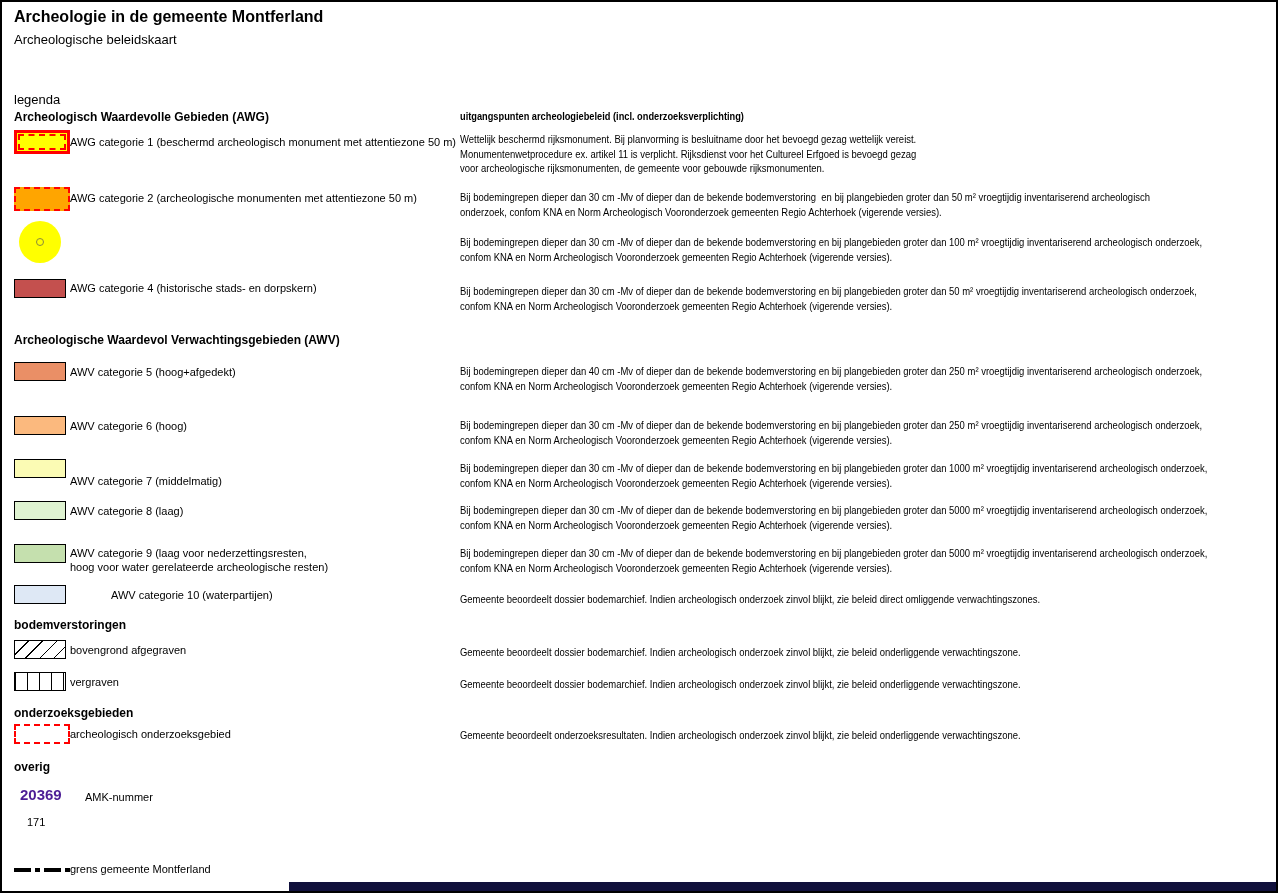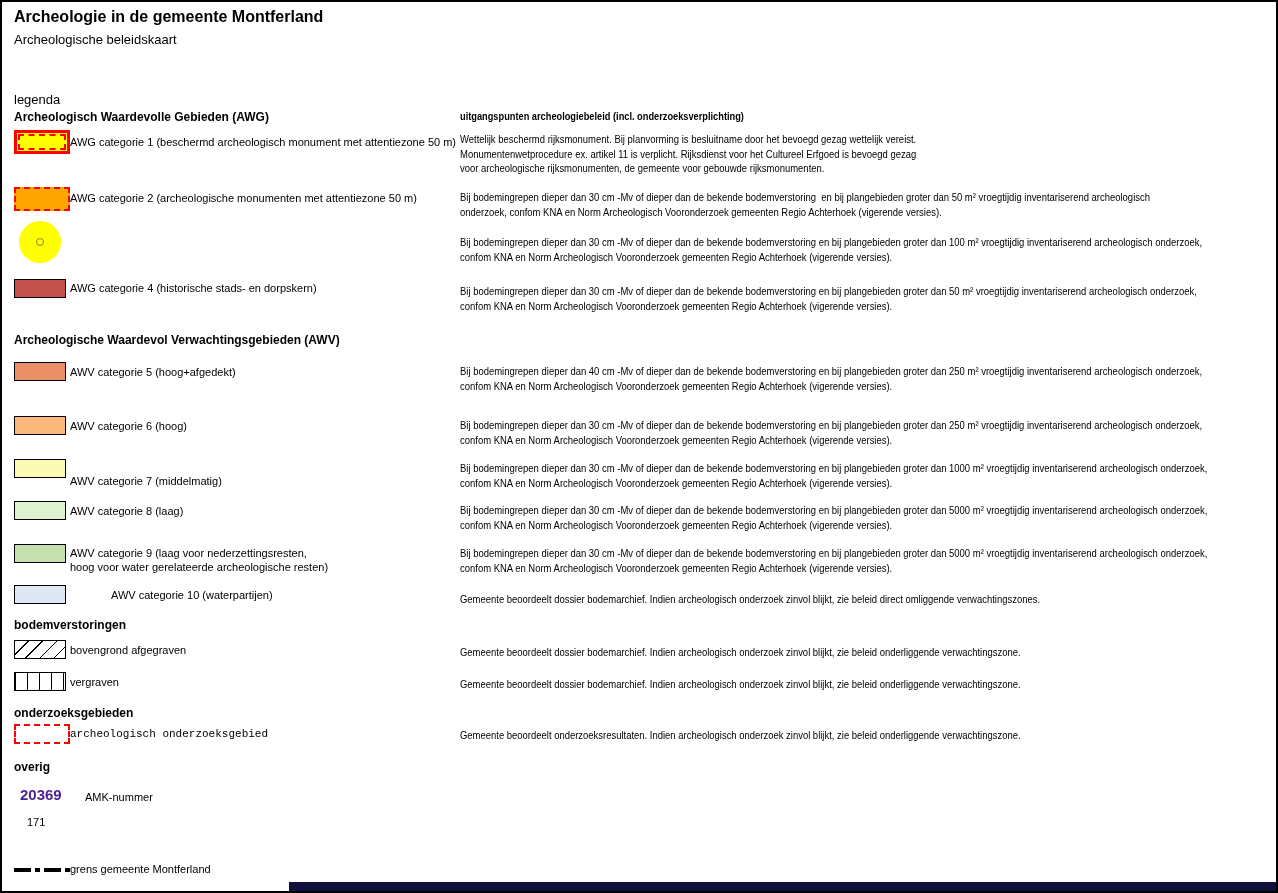--- a/index.html
+++ b/index.html
@@ -104,21 +104,21 @@
   <div class="abs lbl" style="left:68px; top:642px;">bovengrond afgegraven</div>
   <div class="abs policy" style="left:458px; top:643px;">Gemeente beoordeelt dossier bodemarchief. Indien archeologisch onderzoek zinvol blijkt, zie beleid onderliggende verwachtingszone.</div>
 
   <div class="sw swv abs" style="top:670px;"></div>
   <div class="abs lbl" style="left:68px; top:674px;">vergraven</div>
   <div class="abs policy" style="left:458px; top:675px;">Gemeente beoordeelt dossier bodemarchief. Indien archeologisch onderzoek zinvol blijkt, zie beleid onderliggende verwachtingszone.</div>
 
   <div class="abs sec-h" style="left:12px; top:704px;">onderzoeksgebieden</div>
 
   <div class="sw swo abs" style="top:722px;"></div>
-  <div class="abs lbl" style="left:68px; top:726px;font-family:Liberation Mono, monospace;">archeologisch onderzoeksgebied</div>
+  <div class="abs lbl" style="left:68px; top:726px;">archeologisch onderzoeksgebied</div>
   <div class="abs policy" style="left:458px; top:726px;">Gemeente beoordeelt onderzoeksresultaten. Indien archeologisch onderzoek zinvol blijkt, zie beleid onderliggende verwachtingszone.</div>
 
   <div class="abs sec-h" style="left:12px; top:758px;">overig</div>
 
   <div class="abs amk" style="left:18px; top:784px; color:#4c1d95;">20369</div>
   <div class="abs lbl" style="left:68px; top:789px;margin-left:15px;">AMK-nummer</div>
 
   <div class="abs catnum" style="left:25px; top:814px;">171</div>
 
   <div class="grens" style="top:866px;"></div>

